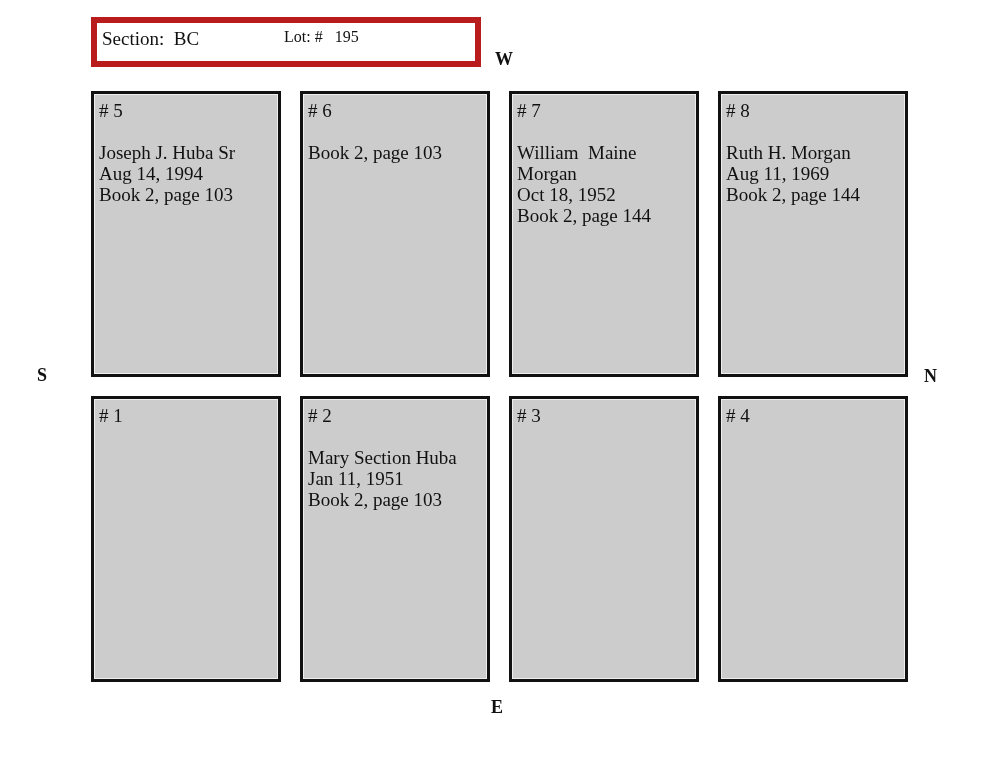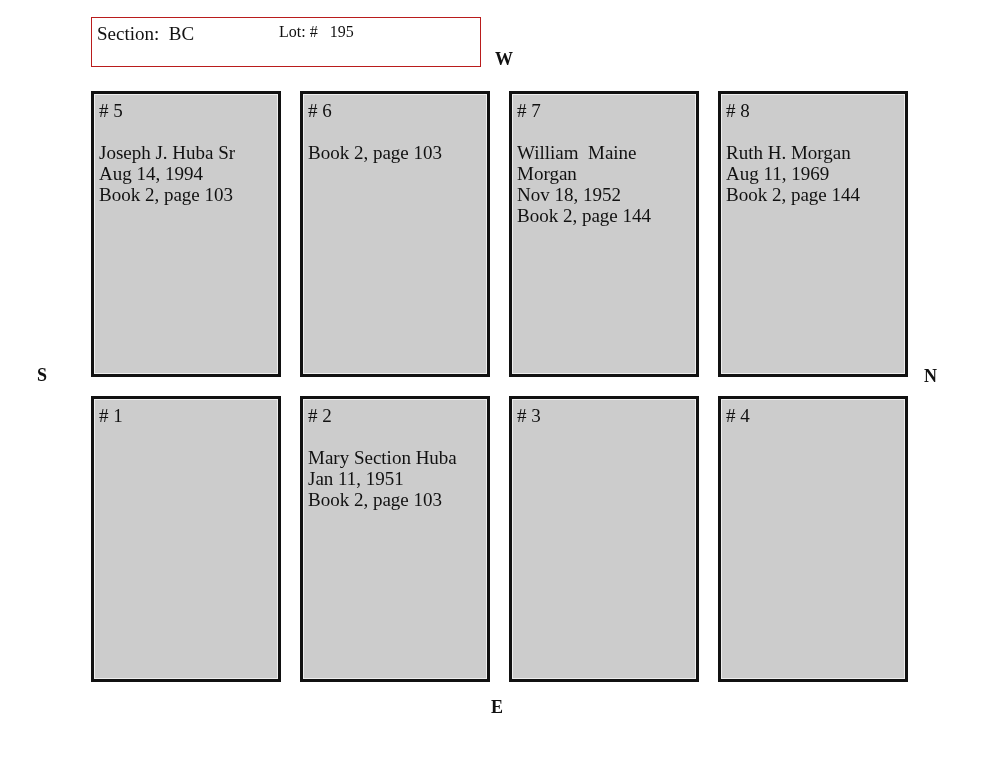--- a/index.html
+++ b/index.html
@@ -3,21 +3,21 @@
 <meta charset="utf-8">
 <style>
   html, body { margin: 0; padding: 0; }
   body {
     width: 1000px; height: 773px; background: #ffffff; position: relative;
     font-family: "Liberation Serif", "DejaVu Serif", serif; color: #111;
     overflow: hidden;
   }
   .header-box {
     position: absolute; left: 91px; top: 17px; width: 390px; height: 50px;
-    border: 1px solid #b91c1c; box-sizing: border-box;
+    border: 6px solid #b91c1c; box-sizing: border-box;
   }
   .header-box .section { position: absolute; left: 5px; top: 5px; font-size: 19px; white-space: pre; }
   .header-box .lot { position: absolute; left: 187px; top: 5px; font-size: 16px; white-space: pre; }
   .compass { position: absolute; font-weight: bold; font-size: 18px; }
   .plot {
     position: absolute; width: 190px; height: 286px; box-sizing: border-box;
     background: #cccccc; border: 3px solid #111;
     box-shadow: inset 0 0 0 1px #eeeeee;
     padding: 6px 5px; font-size: 19px; line-height: 21px;
   }
@@ -44,21 +44,21 @@
   <span class="line">Book 2, page 103</span>
 </div>
 <div class="plot" style="left:300px; top:91px;">
   <span class="num"># 6</span>
   <span class="line">Book 2, page 103</span>
 </div>
 <div class="plot" style="left:509px; top:91px;">
   <span class="num"># 7</span>
   <span class="line">William  Maine</span>
   <span class="line">Morgan</span>
-  <span class="line">Nov 18, 1952</span>
+  <span class="line">Oct 18, 1952</span>
   <span class="line">Book 2, page 144</span>
 </div>
 <div class="plot" style="left:718px; top:91px;">
   <span class="num"># 8</span>
   <span class="line">Ruth H. Morgan</span>
   <span class="line">Aug 11, 1969</span>
   <span class="line">Book 2, page 144</span>
 </div>
 
 <div class="plot" style="left:91px; top:396px;">

